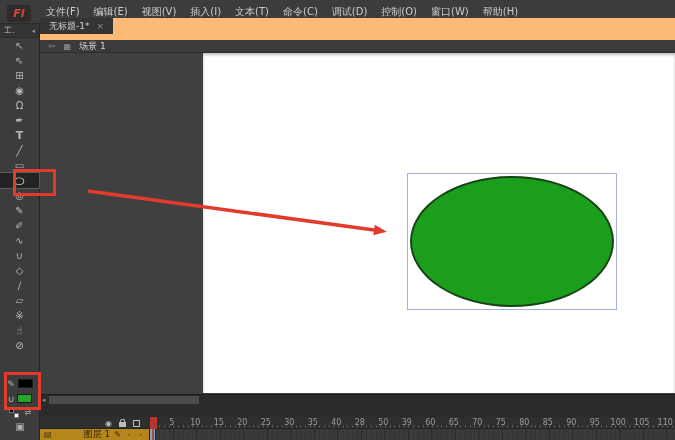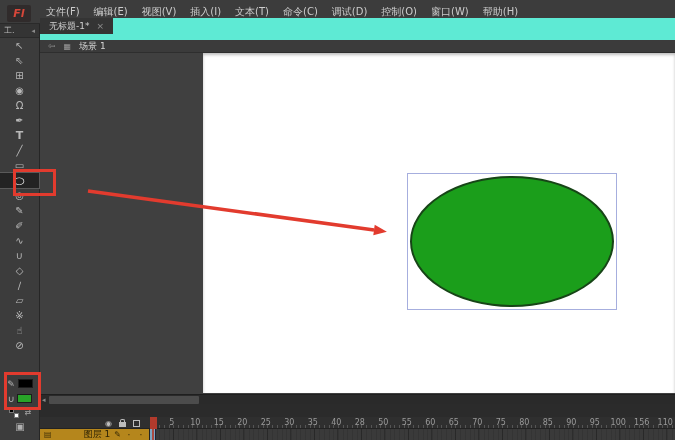--- a/index.html
+++ b/index.html
@@ -38,21 +38,21 @@
   .swatch { width:15px; height:9px; border:1px solid #1c1c1c; }
   .bw-row { height:13px; display:flex; align-items:center; justify-content:center; gap:6px; }
   .mini-bw { position:relative; width:10px; height:10px; }
   .mini-bw i { position:absolute; width:5px; height:5px; display:block; }
   .mini-bw .b { left:0; top:0; background:#000; border:1px solid #777; }
   .mini-bw .w { right:0; bottom:0; background:#fff; border:1px solid #777; }
   .swap-icon { color:#a5a5a5; font-size:8px; }
   .snap-row { height:14px; display:flex; align-items:center; justify-content:center; }
   .snap-icon { color:#b0b0b0; font-size:10px; }
   
-  .tab-strip { position:absolute; left:40px; top:18px; width:635px; height:24px; background:#5eead4; display:flex; }
+  .tab-strip { position:absolute; left:40px; top:18px; width:635px; height:24px; background:#fdba74; display:flex; }
   .doc-tab { height:16px; display:flex; align-items:center; gap:7px; padding:0 9px;
     background:#343434; color:#cfcfcf; font-size:9px; }
   .doc-tab .close { color:#8f8f8f; font-size:9px; }
   .edit-bar { position:absolute; left:40px; top:40px; width:635px; height:13px;
     background:#3b3b3b; border-bottom:1px solid #2e2e2e;
     display:flex; align-items:center; gap:8px; padding-left:8px; }
   .edit-bar .back { color:#8d8d8d; font-size:9px; }
   .edit-bar .clapper { color:#9d9d9d; font-size:8px; }
   .edit-bar .scene { color:#d6d6d6; font-size:9px;text-align:center; }
   
@@ -256,31 +256,31 @@
           <span class="ruler-tick" data-name="ruler-tick">5</span>
           <span class="ruler-tick" data-name="ruler-tick">10</span>
           <span class="ruler-tick" data-name="ruler-tick">15</span>
           <span class="ruler-tick" data-name="ruler-tick">20</span>
           <span class="ruler-tick" data-name="ruler-tick">25</span>
           <span class="ruler-tick" data-name="ruler-tick">30</span>
           <span class="ruler-tick" data-name="ruler-tick">35</span>
           <span class="ruler-tick" data-name="ruler-tick">40</span>
           <span class="ruler-tick" data-name="ruler-tick">28</span>
           <span class="ruler-tick" data-name="ruler-tick">50</span>
-          <span class="ruler-tick" data-name="ruler-tick">55</span>
+          <span class="ruler-tick" data-name="ruler-tick">39</span>
           <span class="ruler-tick" data-name="ruler-tick">60</span>
           <span class="ruler-tick" data-name="ruler-tick">65</span>
           <span class="ruler-tick" data-name="ruler-tick">70</span>
           <span class="ruler-tick" data-name="ruler-tick">75</span>
           <span class="ruler-tick" data-name="ruler-tick">80</span>
           <span class="ruler-tick" data-name="ruler-tick">85</span>
           <span class="ruler-tick" data-name="ruler-tick">90</span>
           <span class="ruler-tick" data-name="ruler-tick">95</span>
           <span class="ruler-tick" data-name="ruler-tick">100</span>
-          <span class="ruler-tick" data-name="ruler-tick">156</span>
+          <span class="ruler-tick" data-name="ruler-tick">105</span>
           <span class="ruler-tick" data-name="ruler-tick">110</span>
         </div>
       <div class="ruler-ticks-marks" data-name="ruler-tick-marks"></div>
     </div>
     <div class="frames" data-name="frame-grid"></div>
     <div class="layer-row" data-name="layer-row">
       <span class="licon" data-name="layer-page-icon">▤</span>
       <span class="lname" data-name="layer-name">图层 1</span>
       <span class="licon" data-name="layer-edit-pencil-icon">✎</span>
       <span class="ldot" data-name="layer-visibility-toggle">·</span>

